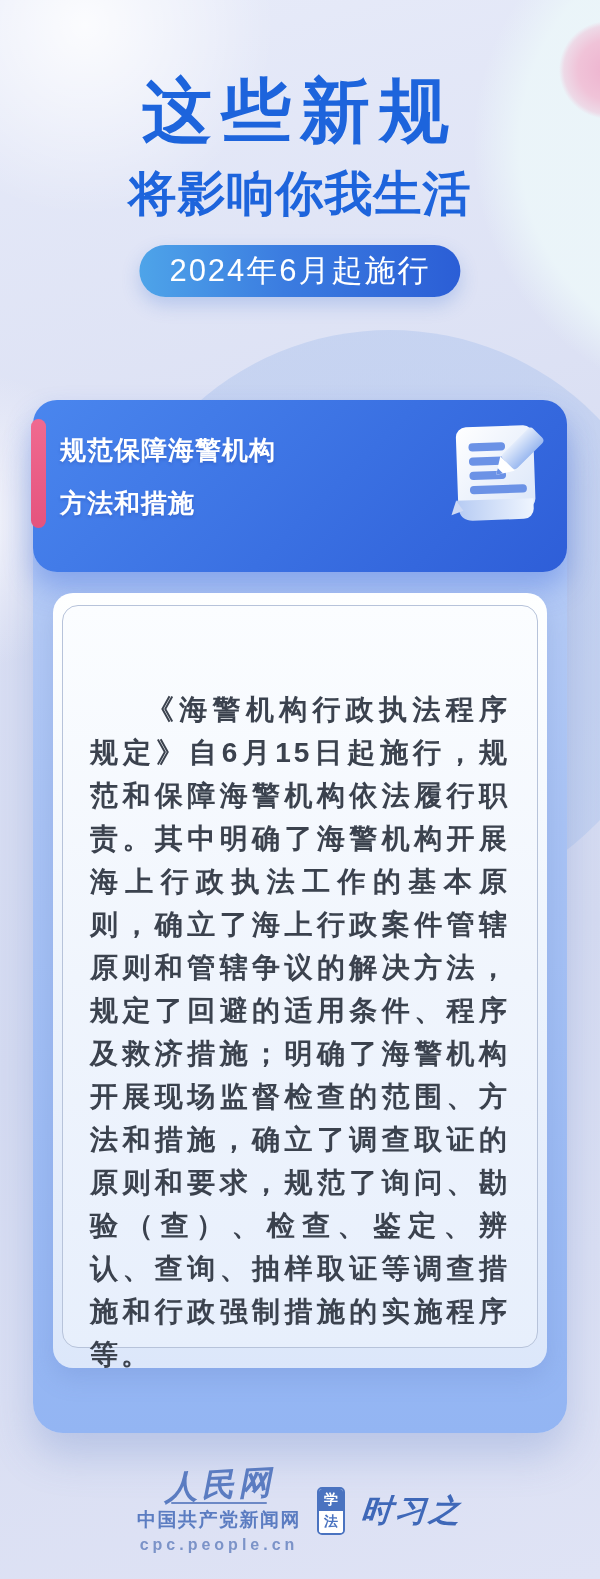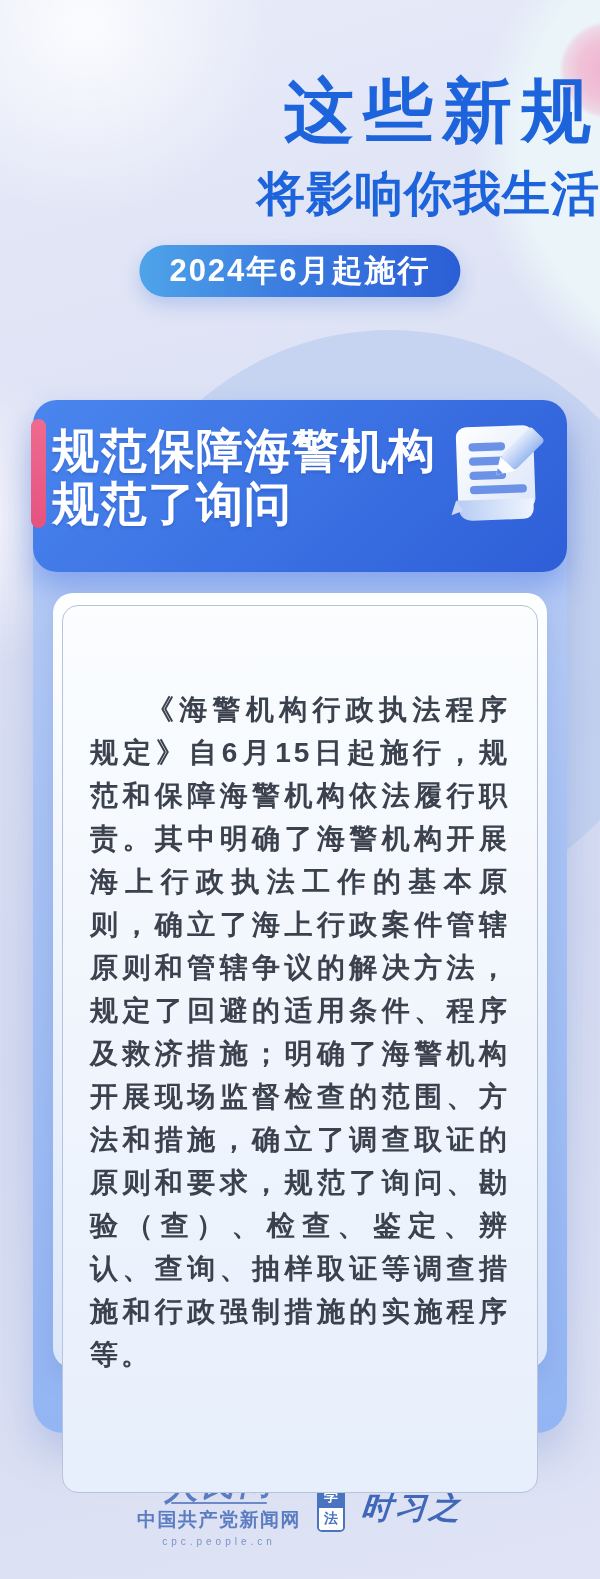--- a/index.html
+++ b/index.html
@@ -14,78 +14,78 @@
       linear-gradient(165deg,#e7ebf9 0%,#dadff3 35%,#d5dbf1 62%,#dfe3f5 100%);
   }
   .abs{position:absolute;}
   
   .bg-circle{
     left:100px;top:330px;width:580px;height:580px;border-radius:50%;
     background:radial-gradient(circle,#b3c6ee 0%,#b9cbef 70%,#c6d4f1 100%);
     opacity:.62;z-index:1;
   }
   
-  .hero-line{left:0;width:600px;text-align:right;font-weight:900;color:#1d64dc;z-index:2;line-height:1;}
+  .hero-line{left:0;width:600px;text-align:center;font-weight:900;color:#1d64dc;z-index:2;line-height:1;}
   .hero-line1{top:76px;font-size:70px;letter-spacing:9px;}
   .hero-line2{top:170px;font-size:48px;letter-spacing:1px;}
   .date-pill{
     top:245px;left:50%;transform:translateX(-50%);z-index:2;
     height:52px;line-height:52px;padding:0 30px;border-radius:27px;
     background:linear-gradient(90deg,#4ea4e9 0%,#3b7ce0 45%,#2b5ed6 100%);
-    color:#ffffff;font-size:31px;font-weight:700;letter-spacing:2px;white-space:nowrap;
+    color:#ffffff;font-size:31px;font-weight:400;letter-spacing:2px;white-space:nowrap;
     box-shadow:0 8px 18px rgba(60,110,210,.25);
   }
   
   .panel-outer{
     left:33px;top:420px;width:534px;height:1013px;border-radius:30px;z-index:2;
     background:linear-gradient(180deg,#bdd0f6 0%,#a9c3f4 40%,#93b5f3 100%);
     box-shadow:0 22px 40px rgba(104,134,200,.30);
   }
   
   .panel-header{
     left:33px;top:400px;width:534px;height:172px;border-radius:24px;z-index:4;
     background:linear-gradient(135deg,#4a86ee 0%,#3a70e2 55%,#2e5ed8 100%);
     box-shadow:0 16px 28px rgba(47,94,217,.35);
   }
   .accent-bar{
     left:31px;top:419px;width:15px;height:109px;border-radius:9px;z-index:5;
     background:linear-gradient(180deg,#f06a90 0%,#e5537e 100%);
   }
   .panel-title{
-    left:52px;top:424px;z-index:6;color:#ffffff;font-weight:800;
-    font-size:47px;line-height:53px;letter-spacing:1px;white-space:nowrap;
+    left:60px;top:424px;z-index:6;color:#ffffff;font-weight:800;
+    font-size:26px;line-height:53px;letter-spacing:1px;white-space:nowrap;
     text-shadow:0 2px 3px rgba(30,60,150,.25);
   }
   .doc-icon{left:441px;top:420px;width:114px;height:114px;z-index:6;}
   
   .panel-mid{
     left:53px;top:593px;width:494px;height:775px;border-radius:20px;z-index:5;
     background:linear-gradient(180deg,#feffff 0%,#eef4fd 45%,#dce7fa 100%);
     box-shadow:0 10px 24px rgba(90,120,190,.22);
   }
   .panel-body{
-    left:62px;top:605px;width:476px;height:888px;border-radius:16px;z-index:6;
+    left:62px;top:605px;width:476px;height:743px;border-radius:16px;z-index:6;
     box-sizing:border-box;border:1px solid #b7c3da;
     background:linear-gradient(180deg,#fbfdff 0%,#f0f5fd 50%,#e7effc 100%);
     padding:82px 27px 0 27px;
   }
   .body-text{
     margin:0;color:#3b424e;font-size:28px;line-height:43px;letter-spacing:3px;
     font-weight:600;text-align:justify;text-indent:2em;
   }
   
   .footer{left:0;top:1468px;width:600px;z-index:2;display:flex;justify-content:center;align-items:center;gap:16px;}
   .pd-logo{display:flex;flex-direction:column;align-items:center;}
   .pd-script{
     font-family:"DejaVu Serif",serif;font-style:italic;font-weight:700;
     font-size:33px;line-height:33px;color:#5b7cc1;letter-spacing:4px;transform:rotate(-3deg);
   }
   .pd-underline{width:96px;height:2px;background:#6d89c6;margin-top:1px;border-radius:1px;}
   .pd-site{font-size:19px;font-weight:800;color:#5b7cc1;letter-spacing:1.5px;margin-top:3px;white-space:nowrap;}
-  .pd-url{font-size:10px;font-weight:400;color:#7b93c8;letter-spacing:4px;margin-top:3px;}
+  .pd-url{font-size:16px;font-weight:700;color:#7b93c8;letter-spacing:4px;margin-top:3px;}
   .xuefa{
     width:24px;border:2px solid #4a73c0;border-radius:5px;overflow:hidden;
     display:flex;flex-direction:column;align-items:stretch;background:#ffffff;
   }
   .xuefa .top{background:#4a73c0;color:#ffffff;font-size:14px;font-weight:800;text-align:center;padding:2px 0;}
   .xuefa .bottom{background:#ffffff;color:#4a73c0;font-size:14px;font-weight:800;text-align:center;padding:2px 0;}
   .shixizhi{
     font-size:31px;font-weight:900;font-style:italic;color:#3f68b8;
     letter-spacing:3px;transform:skewX(-5deg);white-space:nowrap;
   }
@@ -98,21 +98,21 @@
 <div class="abs hero-line hero-line1">这些新规</div>
 <div class="abs hero-line hero-line2">将影响你我生活</div>
 <div class="abs date-pill">2024年6月起施行</div>
 
 <div class="abs panel-outer"></div>
 
 <div class="abs panel-header"></div>
 <div class="abs accent-bar"></div>
 <div class="abs panel-title">
   <div>规范保障海警机构</div>
-  <div>规范了询问</div>
+  <div>方法和措施</div>
 </div>
 <span class="abs doc-icon">
   <svg width="114" height="114" viewBox="0 0 112 112" xmlns="http://www.w3.org/2000/svg">
     <defs>
       <linearGradient id="gDoc" x1="0" y1="0" x2="1" y2="1">
         <stop offset="0" stop-color="#ffffff"></stop>
           <stop offset="1" stop-color="#dbe6f9"></stop>
       </linearGradient>
       <linearGradient id="gFlap" x1="0" y1="0" x2="1" y2="0">
         <stop offset="0" stop-color="#b6cbf3"></stop>

